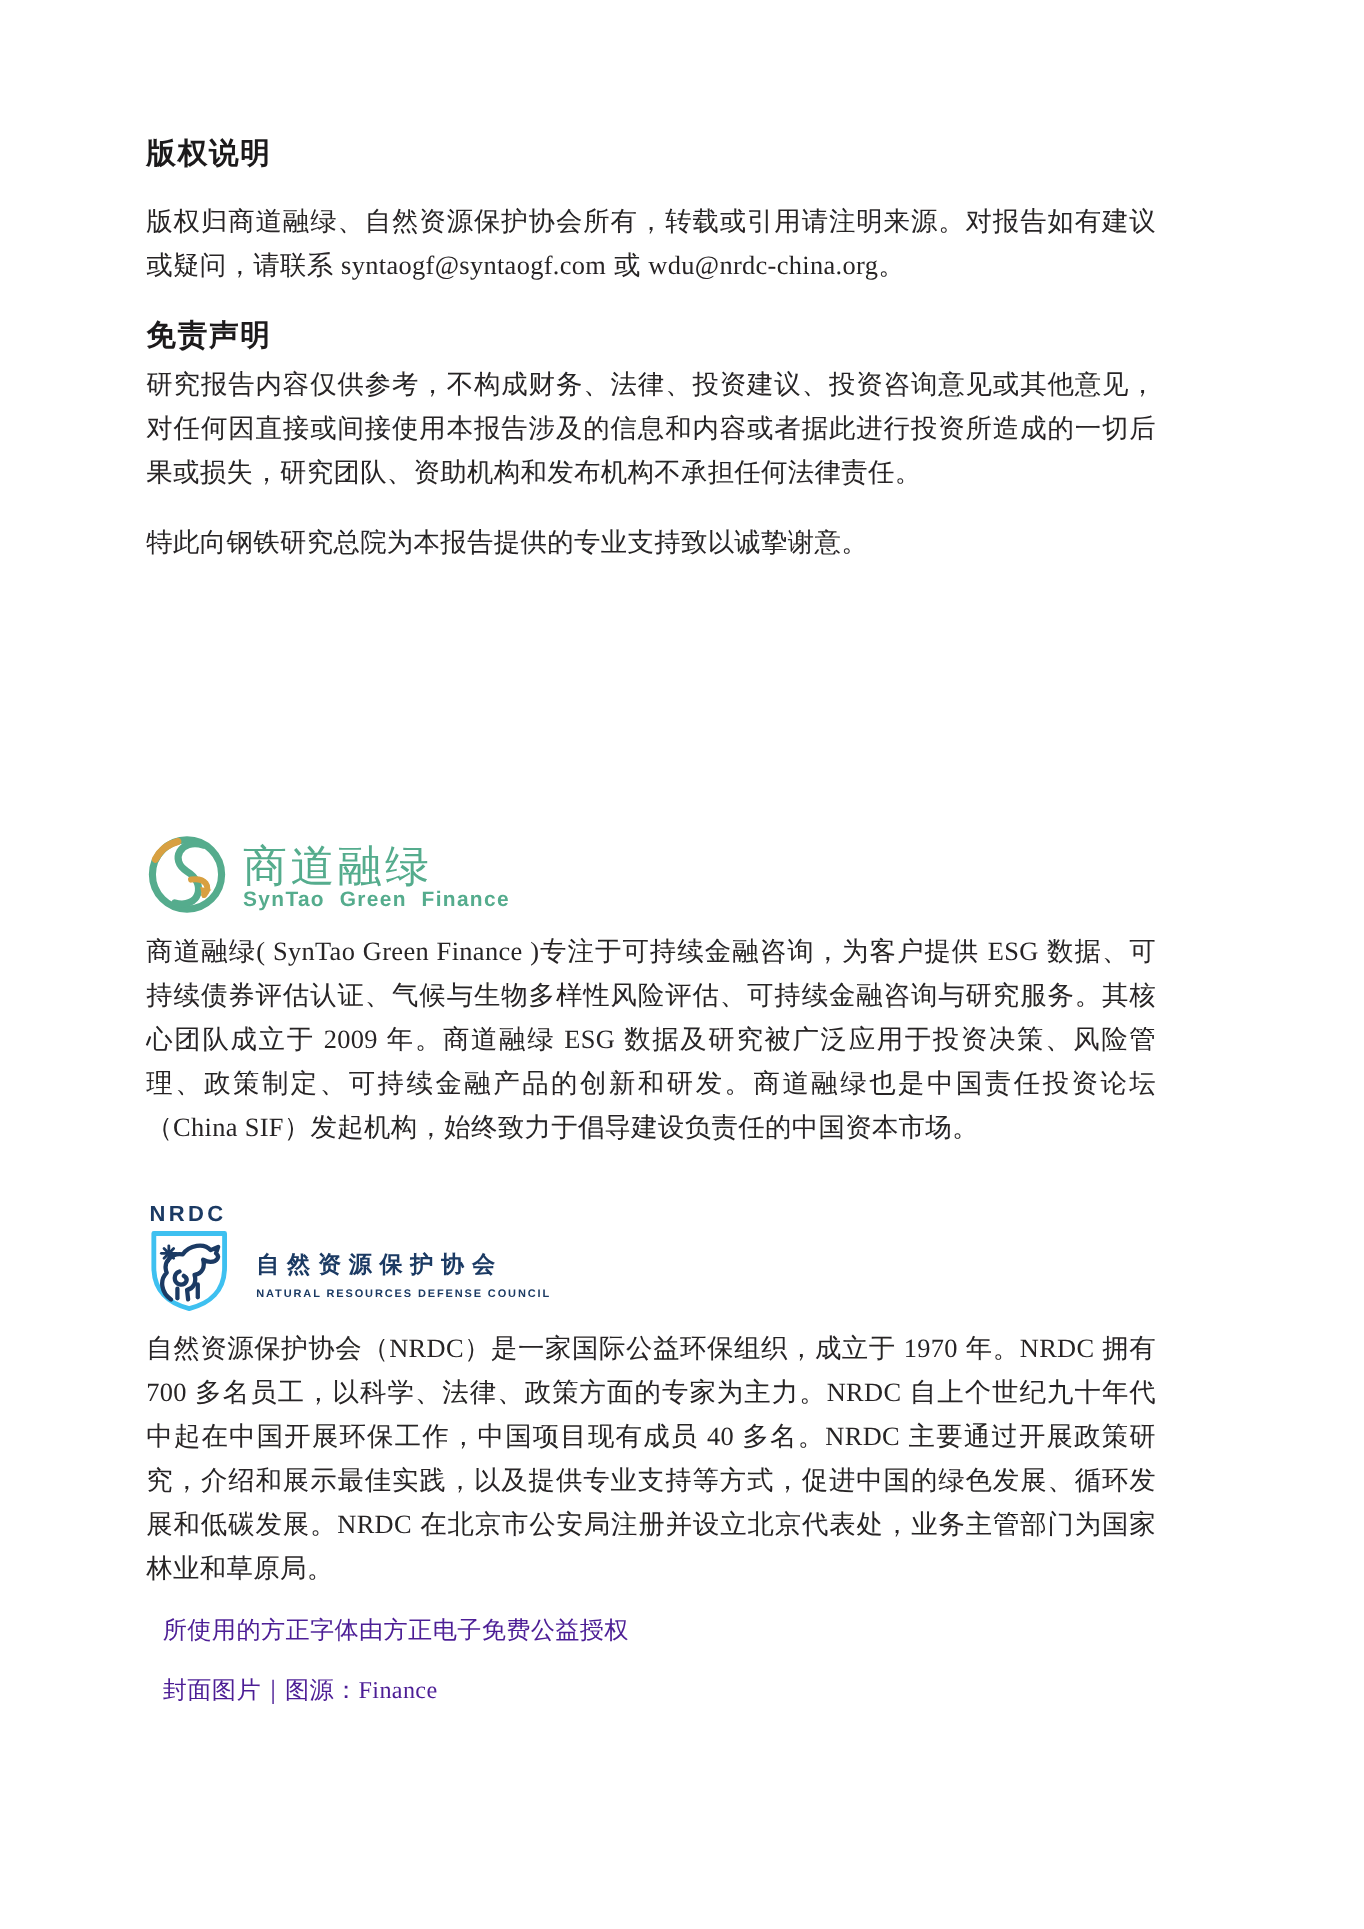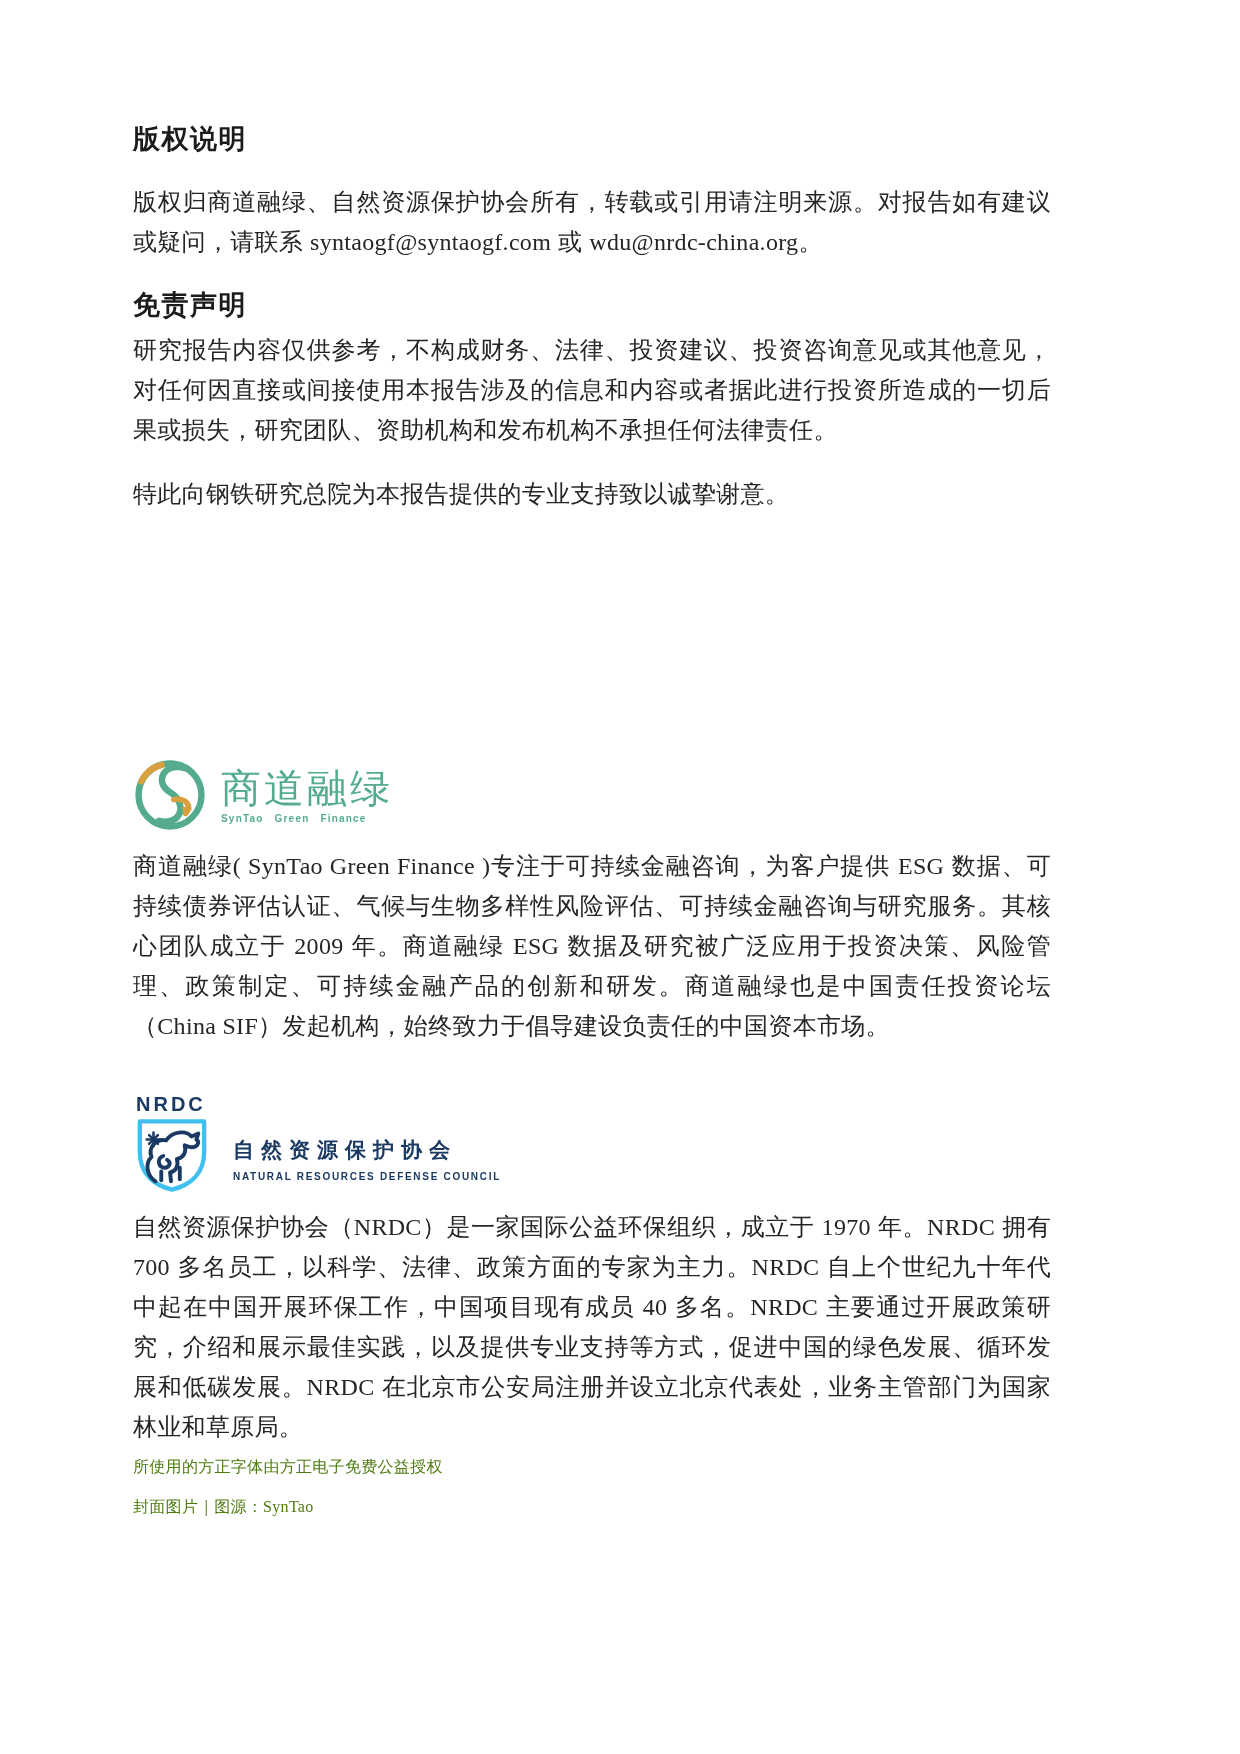--- a/index.html
+++ b/index.html
@@ -35,42 +35,42 @@
 
   
   .syntao-logo { display:flex; align-items:flex-start; }
   .syntao-mark { flex:0 0 auto; }
   .syntao-names { margin-left:14px; margin-top:8px; }
   .syntao-cn {
     font-size:40px; line-height:44px; color:#55AC8D;
     letter-spacing:3px; font-weight:500;
   }
   .syntao-en {
-    font-size:10px; line-height:16px; color:#55AC8D; font-weight:700;
+    font-size:19px; line-height:16px; color:#55AC8D; font-weight:700;
     letter-spacing:1.2px; word-spacing:7px; margin-top:1px;
   }
 
   
   .nrdc-logo { display:flex; flex-direction:column; }
   .nrdc-acronym {
     font-size:20px; line-height:22px; font-weight:800; color:#1B3A63;
     letter-spacing:3px; margin-left:3px;
   }
   .nrdc-row { display:flex; align-items:flex-start; margin-top:2px; }
   .nrdc-names { margin-left:22px; padding-top:18px; }
   .nrdc-cn {
     font-size:21px; line-height:30px; font-weight:700; color:#1B3A63;
     letter-spacing:7px;
   }
   .nrdc-en {
     font-size:10px; line-height:12px; font-weight:700; color:#1B3A63;
     letter-spacing:1.7px; margin-top:6px;
   }
 
-  .footer-line { margin:0; font-size:16px; line-height:40px; color:#4d7c0f; letter-spacing:0.3px; }
+  .footer-line { margin:15px; font-size:22px; line-height:40px; color:#4c1d95; letter-spacing:0.3px; }
 </style>
 </head>
 <body>
 
 <div class="page">
   <div class="content">
 
     <h2 class="sec-heading mt-copy-h">版权说明</h2>
     <p class="body-text mt-copy-p"><span>版权归商道融绿、自然资源保护协会所有，转载或引用请注明来源。对报告如有建议或疑问，请联系 </span><span class="latin">syntaogf@syntaogf.com</span><span> 或 </span><span class="latin">wdu@nrdc-china.org</span><span>。</span></p>
 
@@ -116,16 +116,16 @@
         </svg>
         <div class="nrdc-names">
           <div class="nrdc-cn">自然资源保护协会</div>
           <div class="nrdc-en">NATURAL RESOURCES DEFENSE COUNCIL</div>
         </div>
       </div>
     </div>
     <p class="body-text mt-nrdc-p"><span>自然资源保护协会（</span><span class="latin">NRDC</span><span>）是一家国际公益环保组织，成立于 </span><span class="latin">1970</span><span> 年。</span><span class="latin">NRDC</span><span> 拥有 </span><span class="latin">700</span><span> 多名员工，以科学、法律、政策方面的专家为主力。</span><span class="latin">NRDC</span><span> 自上个世纪九十年代中起在中国开展环保工作，中国项目现有成员 </span><span class="latin">40</span><span> 多名。</span><span class="latin">NRDC</span><span> 主要通过开展政策研究，介绍和展示最佳实践，以及提供专业支持等方式，促进中国的绿色发展、循环发展和低碳发展。</span><span class="latin">NRDC</span><span> 在北京市公安局注册并设立北京代表处，业务主管部门为国家林业和草原局。</span></p>
 
     <p class="footer-line mt-footer"><span>所使用的方正字体由方正电子免费公益授权</span></p>
-    <p class="footer-line"><span>封面图片｜图源：</span><span class="latin">SynTao</span></p>
+    <p class="footer-line"><span>封面图片｜图源：</span><span class="latin">Finance</span></p>
 
   </div>
 </div>
 
 </body></html>

